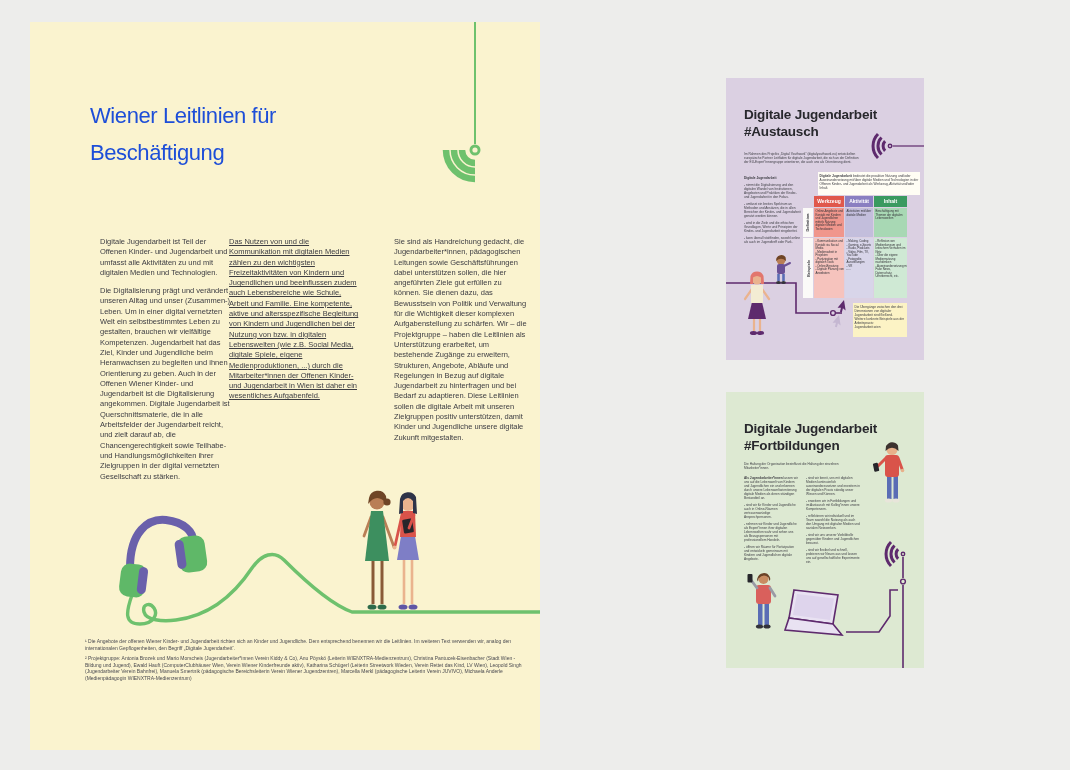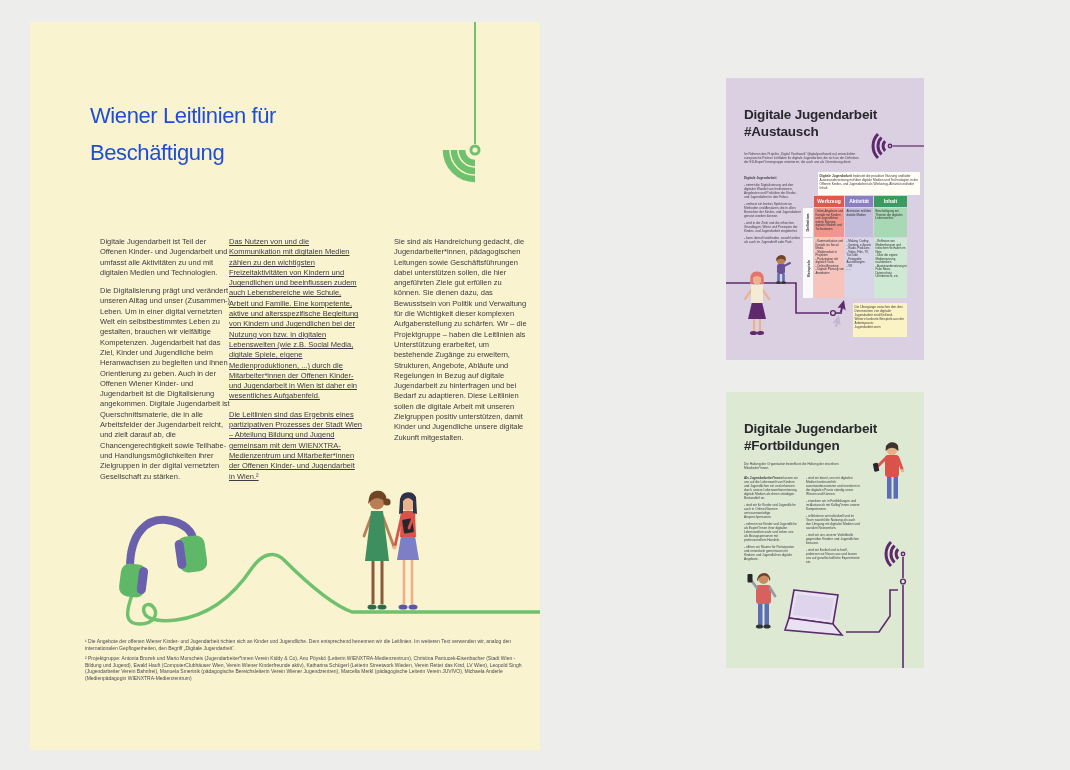--- a/index.html
+++ b/index.html
@@ -89,21 +89,20 @@
     <path d="M24 128 A21 21 0 0 0 45 149" stroke="#6ec16d" stroke-width="6.5" fill="none"></path>
     <path d="M16 128 A29 29 0 0 0 45 157" stroke="#6ec16d" stroke-width="6.5" fill="none"></path>
   </svg>
 
   <div class="col col-1">
     <p>Digitale Jugendarbeit ist Teil der Offenen Kinder- und Jugendarbeit und umfasst alle Aktivitäten zu und mit digitalen Medien und Technologien.</p>
     <p>Die Digitalisierung prägt und verändert unseren Alltag und unser (Zusammen-) Leben. Um in einer digital vernetzten Welt ein selbstbestimmtes Leben zu gestalten, brauchen wir vielfältige Kompetenzen. Jugendarbeit hat das Ziel, Kinder und Jugendliche beim Heranwachsen zu begleiten und ihnen Orientierung zu geben. Auch in der Offenen Wiener Kinder- und Jugendarbeit ist die Digitalisierung angekommen. Digitale Jugendarbeit ist Querschnittsmaterie, die in alle Arbeitsfelder der Jugendarbeit reicht, und zielt darauf ab, die Chancengerechtigkeit sowie Teilhabe- und Handlungsmöglichkeiten ihrer Zielgruppen in der digital vernetzten Gesellschaft zu stärken.</p>
   </div>
   <div class="col col-2">
     <p>Das Nutzen von und die Kommunikation mit digitalen Medien zählen zu den wichtigsten Freizeitaktivitäten von Kindern und Jugendlichen und beeinflussen zudem auch Lebensbereiche wie Schule, Arbeit und Familie. Eine kompetente, aktive und altersspezifische Begleitung von Kindern und Jugendlichen bei der Nutzung von bzw. in digitalen Lebenswelten (wie z.B. Social Media, digitale Spiele, eigene Medienproduktionen, ...) durch die Mitarbeiter*innen der Offenen Kinder- und Jugendarbeit in Wien ist daher ein wesentliches Aufgabenfeld.</p>
-    <p>Die Leitlinien sind das Ergebnis eines partizipativen Prozesses der Stadt Wien – Abteilung Bildung und Jugend gemeinsam mit dem WIENXTRA-Medienzentrum und Mitarbeiter*innen der Offenen Kinder- und Jugendarbeit in Wien.²</p>
   </div>
   <div class="col col-3">
     <p>Sie sind als Handreichung gedacht, die Jugendarbeiter*innen, pädagogischen Leitungen sowie Geschäftsführungen dabei unterstützen sollen, die hier angeführten Ziele gut erfüllen zu können. Sie dienen dazu, das Bewusstsein von Politik und Verwaltung für die Wichtigkeit dieser komplexen Aufgabenstellung zu schärfen. Wir – die Projektgruppe – haben die Leitlinien als Unterstützung erarbeitet, um bestehende Zugänge zu erweitern, Strukturen, Angebote, Abläufe und Regelungen in Bezug auf digitale Jugendarbeit zu hinterfragen und bei Bedarf zu adaptieren. Diese Leitlinien sollen die digitale Arbeit mit unseren Zielgruppen positiv unterstützen, damit Kinder und Jugendliche unsere digitale Zukunft mitgestalten.</p>
   </div>
 
   <svg style="left:0;top:440px;" width="510" height="185" viewBox="0 0 510 185">
 
     <path d="M102,133 C96,150 94,162 110,162 C124,162 128,152 124,146 C120,140 112,142 114,150 C116,158 132,160 146,158 C170,155 198,142 222,106 C232,92 244,88 254,98 C272,116 300,142 322,150 L510,150" stroke="#6ec16d" stroke-width="3.4" fill="none" stroke-linecap="round"></path>
 
     <g>

